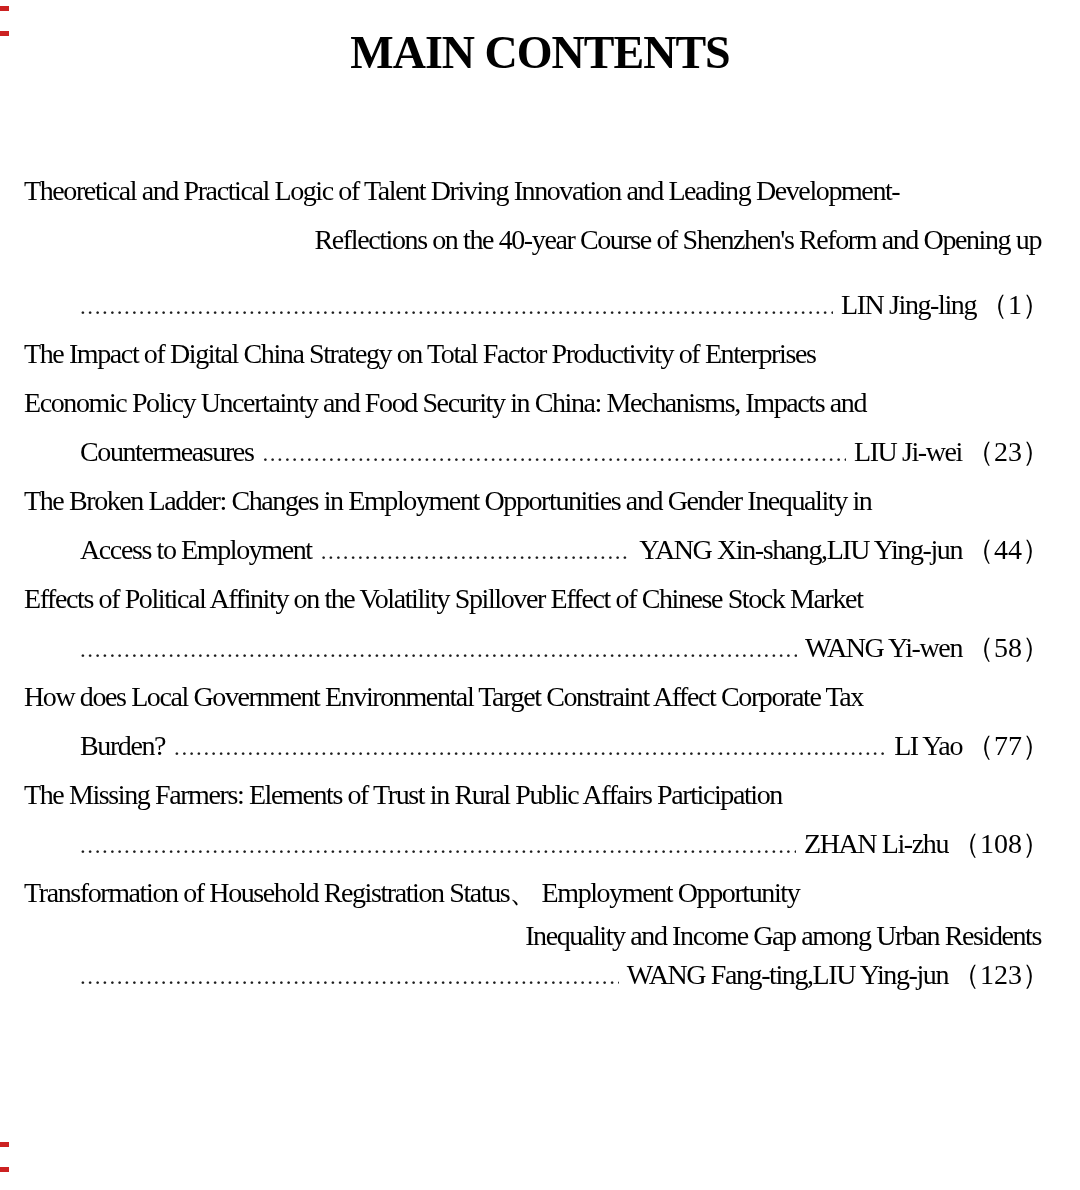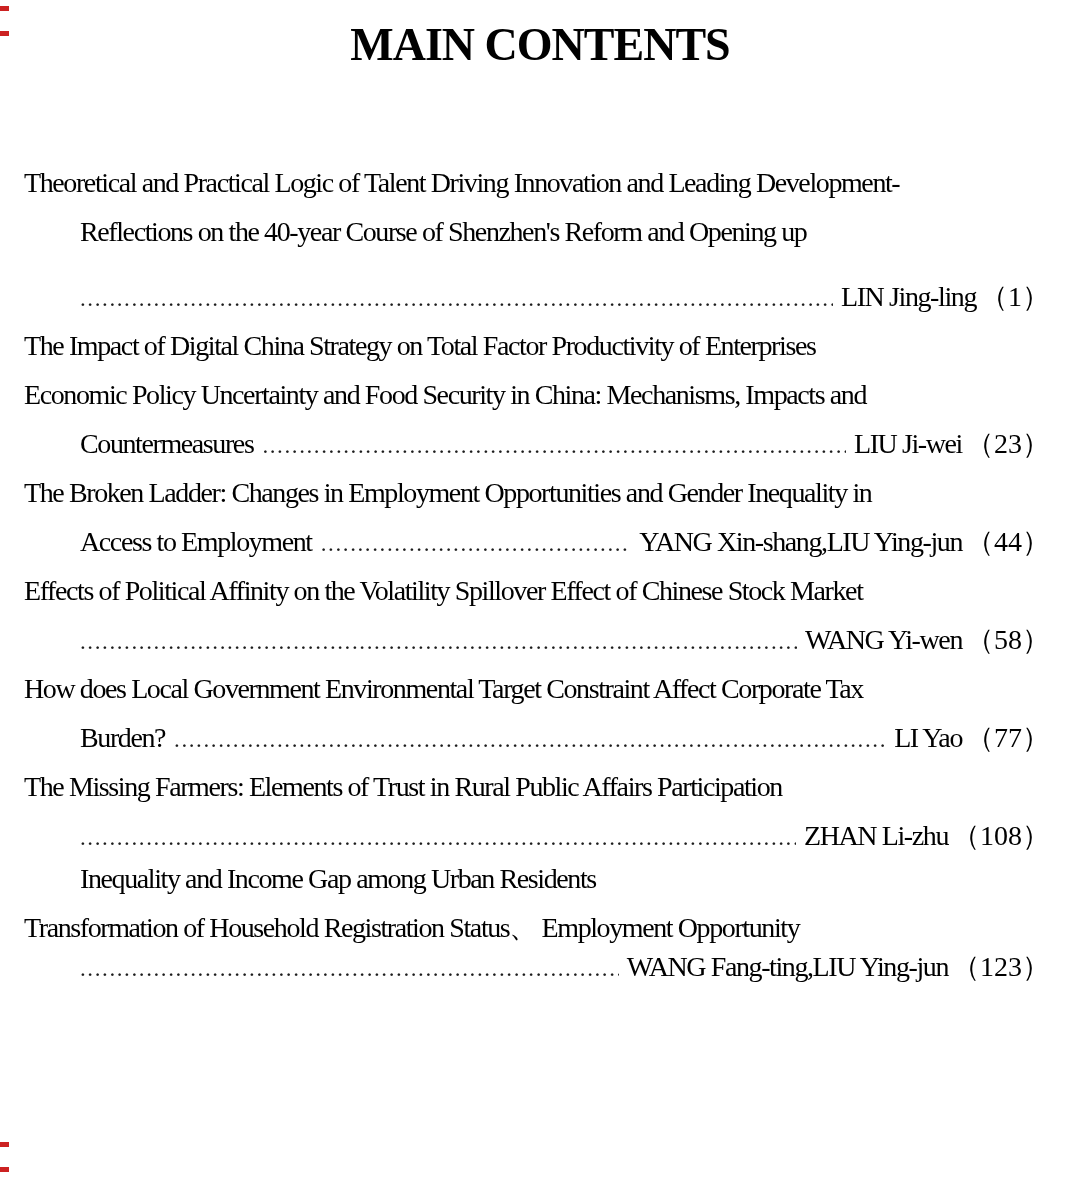--- a/index.html
+++ b/index.html
@@ -10,21 +10,21 @@
   .page {
     position: relative;
     width: 1080px;
     height: 1190px;
     background: #ffffff;
     color: #000000;
     font-family: "Liberation Serif", "DejaVu Serif", serif;
     overflow: hidden;
   }
   .page-title {
-    padding-top: 18px;
+    padding-top: 26px;
     margin: 0 0 86px 0;
     text-align: center;
     font-size: 46px;
     font-weight: bold;
     letter-spacing: -1px;
     line-height: 54px;
     white-space: nowrap;
   }
   .toc {
     padding: 0 30px 0 24px;
@@ -32,21 +32,21 @@
   .line {
     display: flex;
     align-items: baseline;
     height: 49px;
     line-height: 49px;
     font-size: 28px;
     letter-spacing: -1.4px;
     white-space: nowrap;
     overflow: hidden;
   }
-  .line.indent { padding-left: 56px; }
+  .line.indent { padding-left: 56px; justify-content: flex-end; }
   .line.gap-lg { margin-top: 16px; }
   .line.gap-md { margin-top: 14px; }
   .line.tight6 { margin-top: -6px; }
   .line.tight10 { margin-top: -10px; }
   .t { flex: 0 0 auto; }
   .t:not(:empty) { margin-right: 9px; }
   .leader {
     flex: 1 1 auto;
     overflow: hidden;
     min-width: 20px;
@@ -168,25 +168,25 @@
       </div>
       <div class="line indent">
         <span class="t"></span>
         <span class="leader"></span>
         <span class="author">ZHAN Li-zhu</span>
         <span class="pageno">（108）</span>
       </div>
     </section>
 
     <section>
+      <div class="line">
+        <span class="t">Transformation of Household Registration Status、 Employment Opportunity</span>
+      </div>
       <div class="line indent tight6">
         <span class="t">Inequality and Income Gap among Urban Residents</span>
-      </div>
-      <div class="line">
-        <span class="t">Transformation of Household Registration Status、 Employment Opportunity</span>
       </div>
       <div class="line indent tight10">
         <span class="t"></span>
         <span class="leader"></span>
         <span class="author">WANG Fang-ting,LIU Ying-jun</span>
         <span class="pageno">（123）</span>
       </div>
     </section>
 
   </div>

